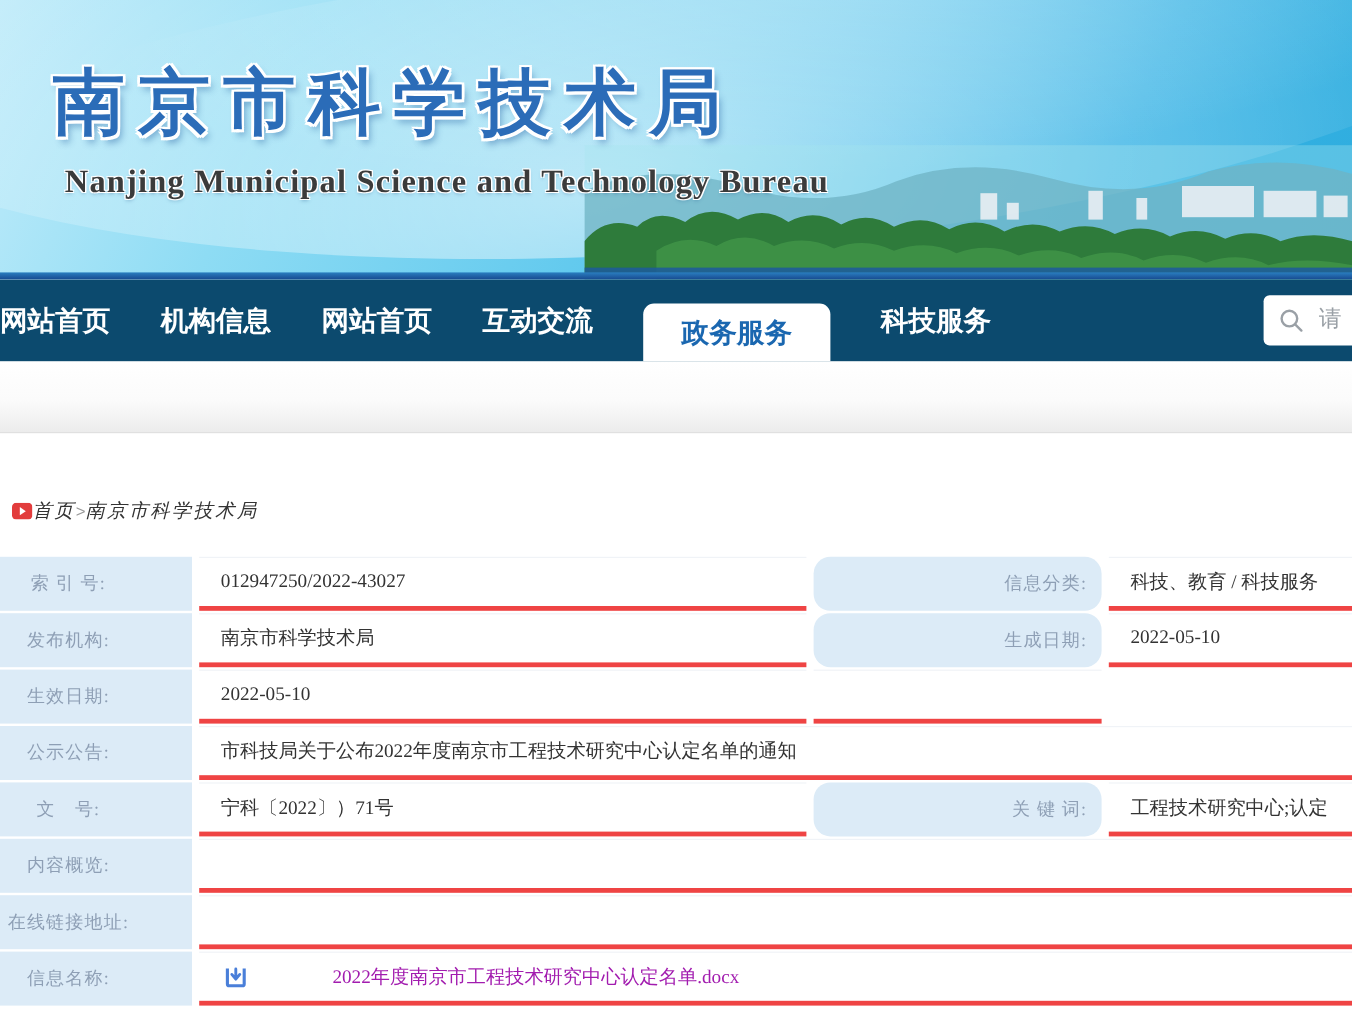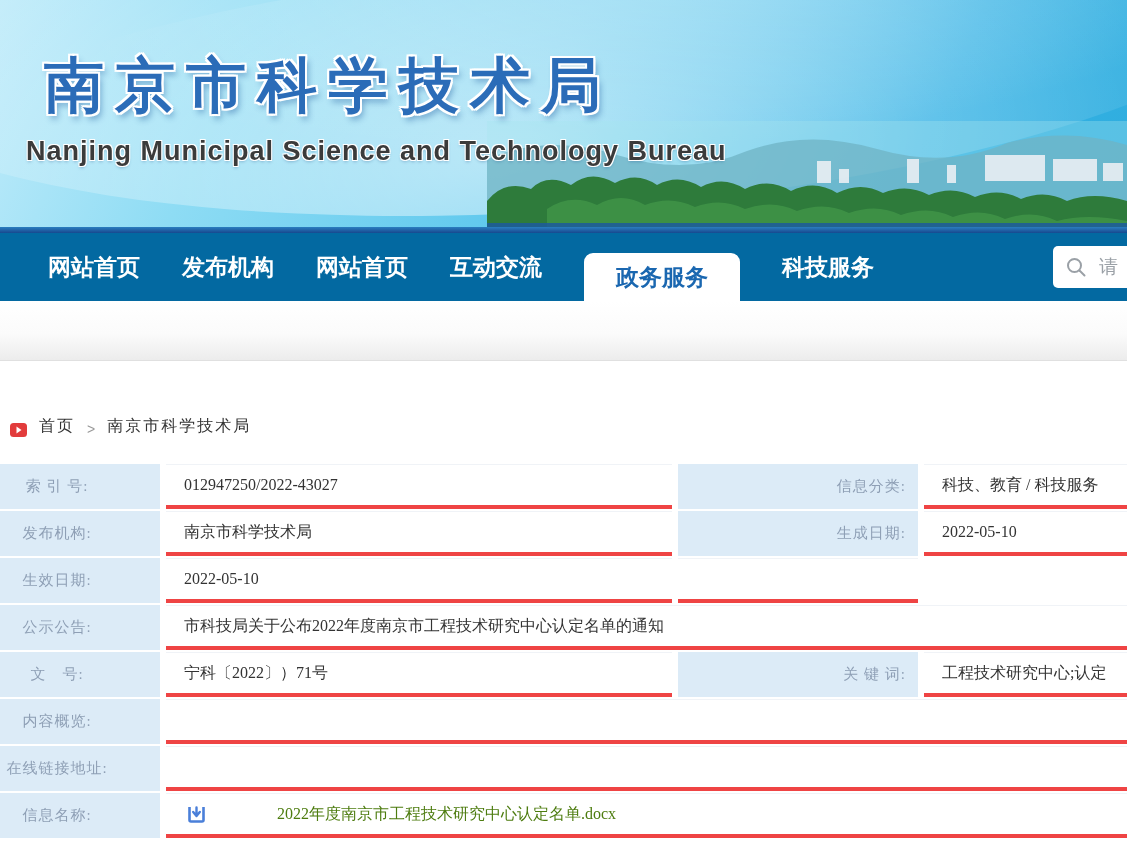--- a/index.html
+++ b/index.html
@@ -30,30 +30,31 @@
     background:linear-gradient(#2a7ec0,#17498f);
   }
   .banner-title{
     position:absolute; left:44px; top:46px; z-index:3;
     font-size:60px; font-weight:bold; letter-spacing:11px; color:#2b6cb8;
     text-shadow:-2px -2px 0 #fff, 2px -2px 0 #fff, -2px 2px 0 #fff, 2px 2px 0 #fff,
                  0 -2px 0 #fff, 0 2px 0 #fff, -2px 0 0 #fff, 2px 0 0 #fff,
                  3px 5px 6px rgba(20,80,150,.45);
   }
   .banner-subtitle{
-    position:absolute; left:26px; top:136px; z-index:3;
+    position:absolute; left:54px; top:136px; z-index:3;
     font-size:27px; font-weight:bold; letter-spacing:1px; color:#3b3b3b;
     text-shadow:-1px -1px 0 #fff, 1px -1px 0 #fff, -1px 1px 0 #fff, 1px 1px 0 #fff,
                  0 2px 3px rgba(40,90,140,.35);
+    font-family:Liberation Serif, serif;
   }
 
   
   .navbar{
-    position:relative; width:1127px; height:68px; background:#0369a1;
-    display:flex; align-items:stretch; padding-left:48px; column-gap:42px;
+    position:relative; width:1127px; height:68px; background:#0c4a6e;
+    display:flex; align-items:stretch; column-gap:42px;
   }
   .nav-item{
     display:flex; align-items:center; color:#fff; font-size:23px; font-weight:bold;
     cursor:pointer; white-space:nowrap;
   }
   .nav-item.active{
     background:#fff; color:#1a67b0; border-radius:9px 9px 0 0;
     margin-top:20px; padding:0 32px; align-self:stretch;
   }
   .nav-search{
@@ -69,47 +70,47 @@
 
   
   .subnav{
     width:1127px; height:60px;
     background:linear-gradient(#ffffff 0%, #fbfbfb 55%, #ececec 100%);
     border-bottom:1px solid #e0e0e0;
   }
 
   
   .breadcrumb{
-    margin:54px 0 0 10px; height:22px; display:flex; align-items:flex-end; gap:12px;
-    font-family:"Liberation Serif","DejaVu Serif",serif; font-size:16px; color:#333;
+    margin:54px 0 0 10px; height:22px; display:flex; align-items:center; 
+    font-family:"Liberation Serif","DejaVu Serif",serif; font-size:16px; color:#333;font-style:italic;
   }
   .crumb-link{ cursor:pointer; letter-spacing:2px; }
   .crumb-sep{ color:#999; font-family:"Liberation Sans",sans-serif; font-size:14px; }
   .crumb-icon{ display:inline-flex; }
 
   
   .info-table{ margin-top:27px; width:1127px; }
   .row{
     display:grid; grid-template-columns:160px 506px 240px 1fr;
     column-gap:6px; height:45px; margin-bottom:2px;
   }
   .cell{ display:flex; align-items:center; }
   .cell.label{
     background:#dcebf7; color:#8e9fb5; justify-content:center; padding-right:46px;
     font-family:"Liberation Serif","DejaVu Serif",serif; font-size:15px; letter-spacing:1px;
   }
-  .cell.label.r{ justify-content:flex-end; padding-right:12px; }
+  .cell.label.r{ justify-content:flex-end; padding-right:12px;border-radius:14px; }
   .cell.value{
     background:#fff; border-top:1px solid #f0f3f7; border-bottom:4px solid #ef4444;
     padding-left:18px; color:#333;
     font-family:"Liberation Serif","DejaVu Serif",serif; font-size:16px;
     white-space:nowrap; overflow:hidden;
   }
   .span-rest{ grid-column:2 / -1; }
-  .file-link{ color:#4d7c0f; cursor:pointer; margin-left:70px; }
+  .file-link{ color:#a21caf; cursor:pointer; margin-left:70px; }
   .dl-icon{ display:inline-flex; margin-left:2px; }
 </style>
 </head>
 <body>
 
 <div class="banner">
   <svg class="banner-landscape" width="640" height="152" viewBox="0 0 640 152">
     <rect x="0" y="40" width="640" height="112" fill="#a7e4ee" opacity="0.35"></rect>
     <path d="M0,78 Q60,52 130,74 T260,70 Q320,48 390,68 T520,62 Q580,46 640,64 L640,152 L0,152 Z" fill="#6fb3c4" opacity="0.75"></path>
     <g fill="#e7eef3" opacity="0.92">
@@ -125,21 +126,21 @@
     <path d="M60,128 Q84,112 110,124 Q134,110 158,124 Q184,114 208,126 Q234,116 258,128 Q286,118 310,130 Q338,120 362,132 Q390,122 414,134 Q442,124 466,136 Q494,126 518,138 Q546,128 570,140 Q600,132 640,140 L640,152 L60,152 Z" fill="#3f9448" opacity="0.85"></path>
     <rect x="0" y="142" width="640" height="10" fill="#1c5a9e" opacity="0.85"></rect>
   </svg>
   <div class="banner-bottom-strip"></div>
   <div class="banner-title">南京市科学技术局</div>
   <div class="banner-subtitle">Nanjing Municipal Science and Technology Bureau</div>
 </div>
 
 <div class="navbar">
   <div class="nav-item">网站首页</div>
-  <div class="nav-item">发布机构</div>
+  <div class="nav-item">机构信息</div>
   <div class="nav-item">网站首页</div>
   <div class="nav-item">互动交流</div>
   <div class="nav-item active">政务服务</div>
   <div class="nav-item">科技服务</div>
   <div class="nav-search">
     <span class="search-icon" style="display:inline-flex;">
       <svg width="22" height="22" viewBox="0 0 22 22">
           <circle cx="9.5" cy="9.5" r="6.5" fill="none" stroke="#9aa0a6" stroke-width="2"></circle>
           <line x1="14.5" y1="14.5" x2="19.5" y2="19.5" stroke="#9aa0a6" stroke-width="2" stroke-linecap="round"></line>
         </svg>

